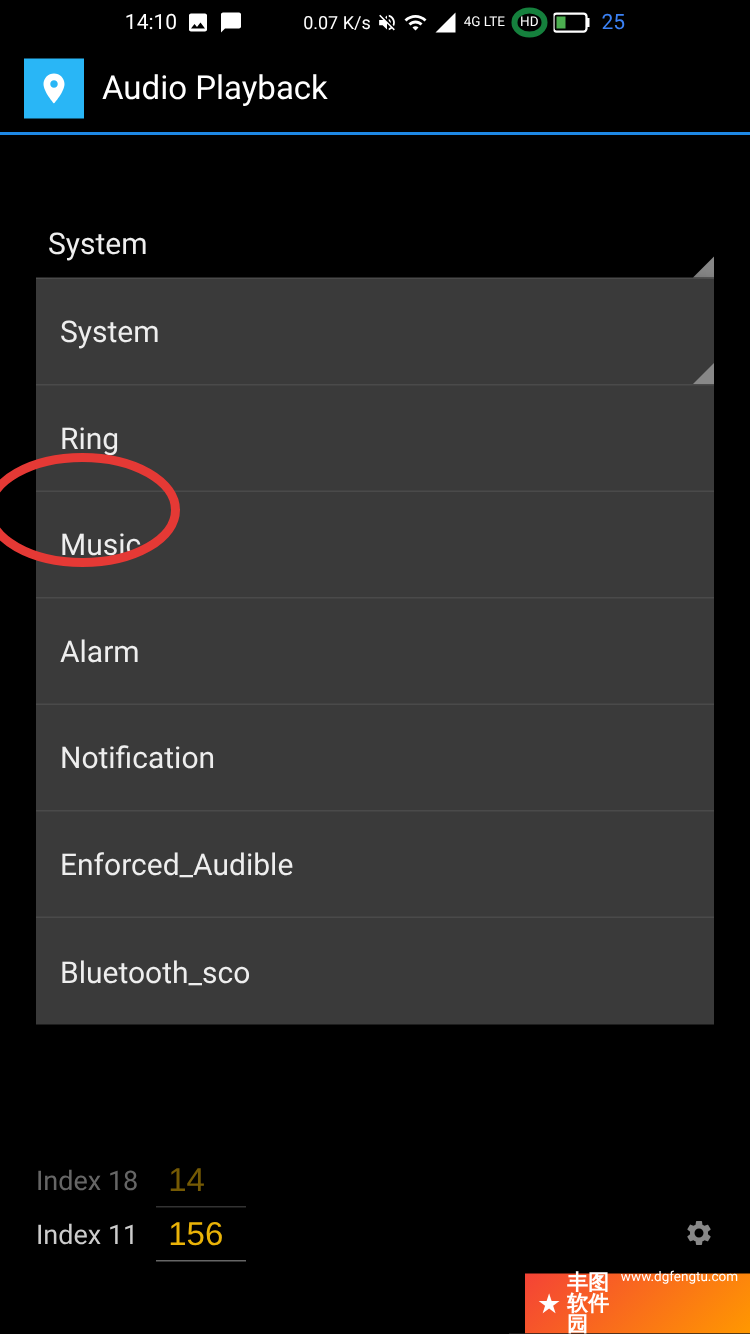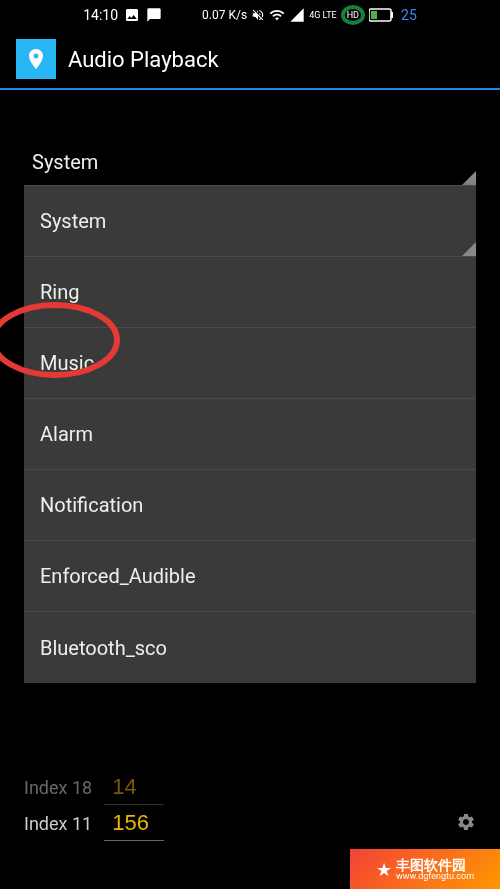--- a/index.html
+++ b/index.html
@@ -118,21 +118,21 @@
       height: 40px;
       background: linear-gradient(135deg, #f44336 0%, #ff9800 100%);
       display: flex;
       align-items: center;
       justify-content: center;
       gap: 4px;
       padding: 4px 8px;
       z-index: 30;
     }
     .watermark-star { color: #fff; font-size: 18px; }
-    .watermark-text { display: flex; flex-direction: column; line-height: 1; }
+    .watermark-text { display: flex; flex-direction: row; line-height: 1; }
     .watermark-main { color: #fff; font-size: 14px; font-weight: bold; }
     .watermark-sub { color: #fff; font-size: 9px; }
     .small-icons { position: absolute; right: 24px; bottom: 52px; color: #888; font-size: 20px; z-index: 5; }
   </style>
 </head>
 <body>
 
 <div class="status-bar">
   <div class="status-left">
     <span>14:10</span>

